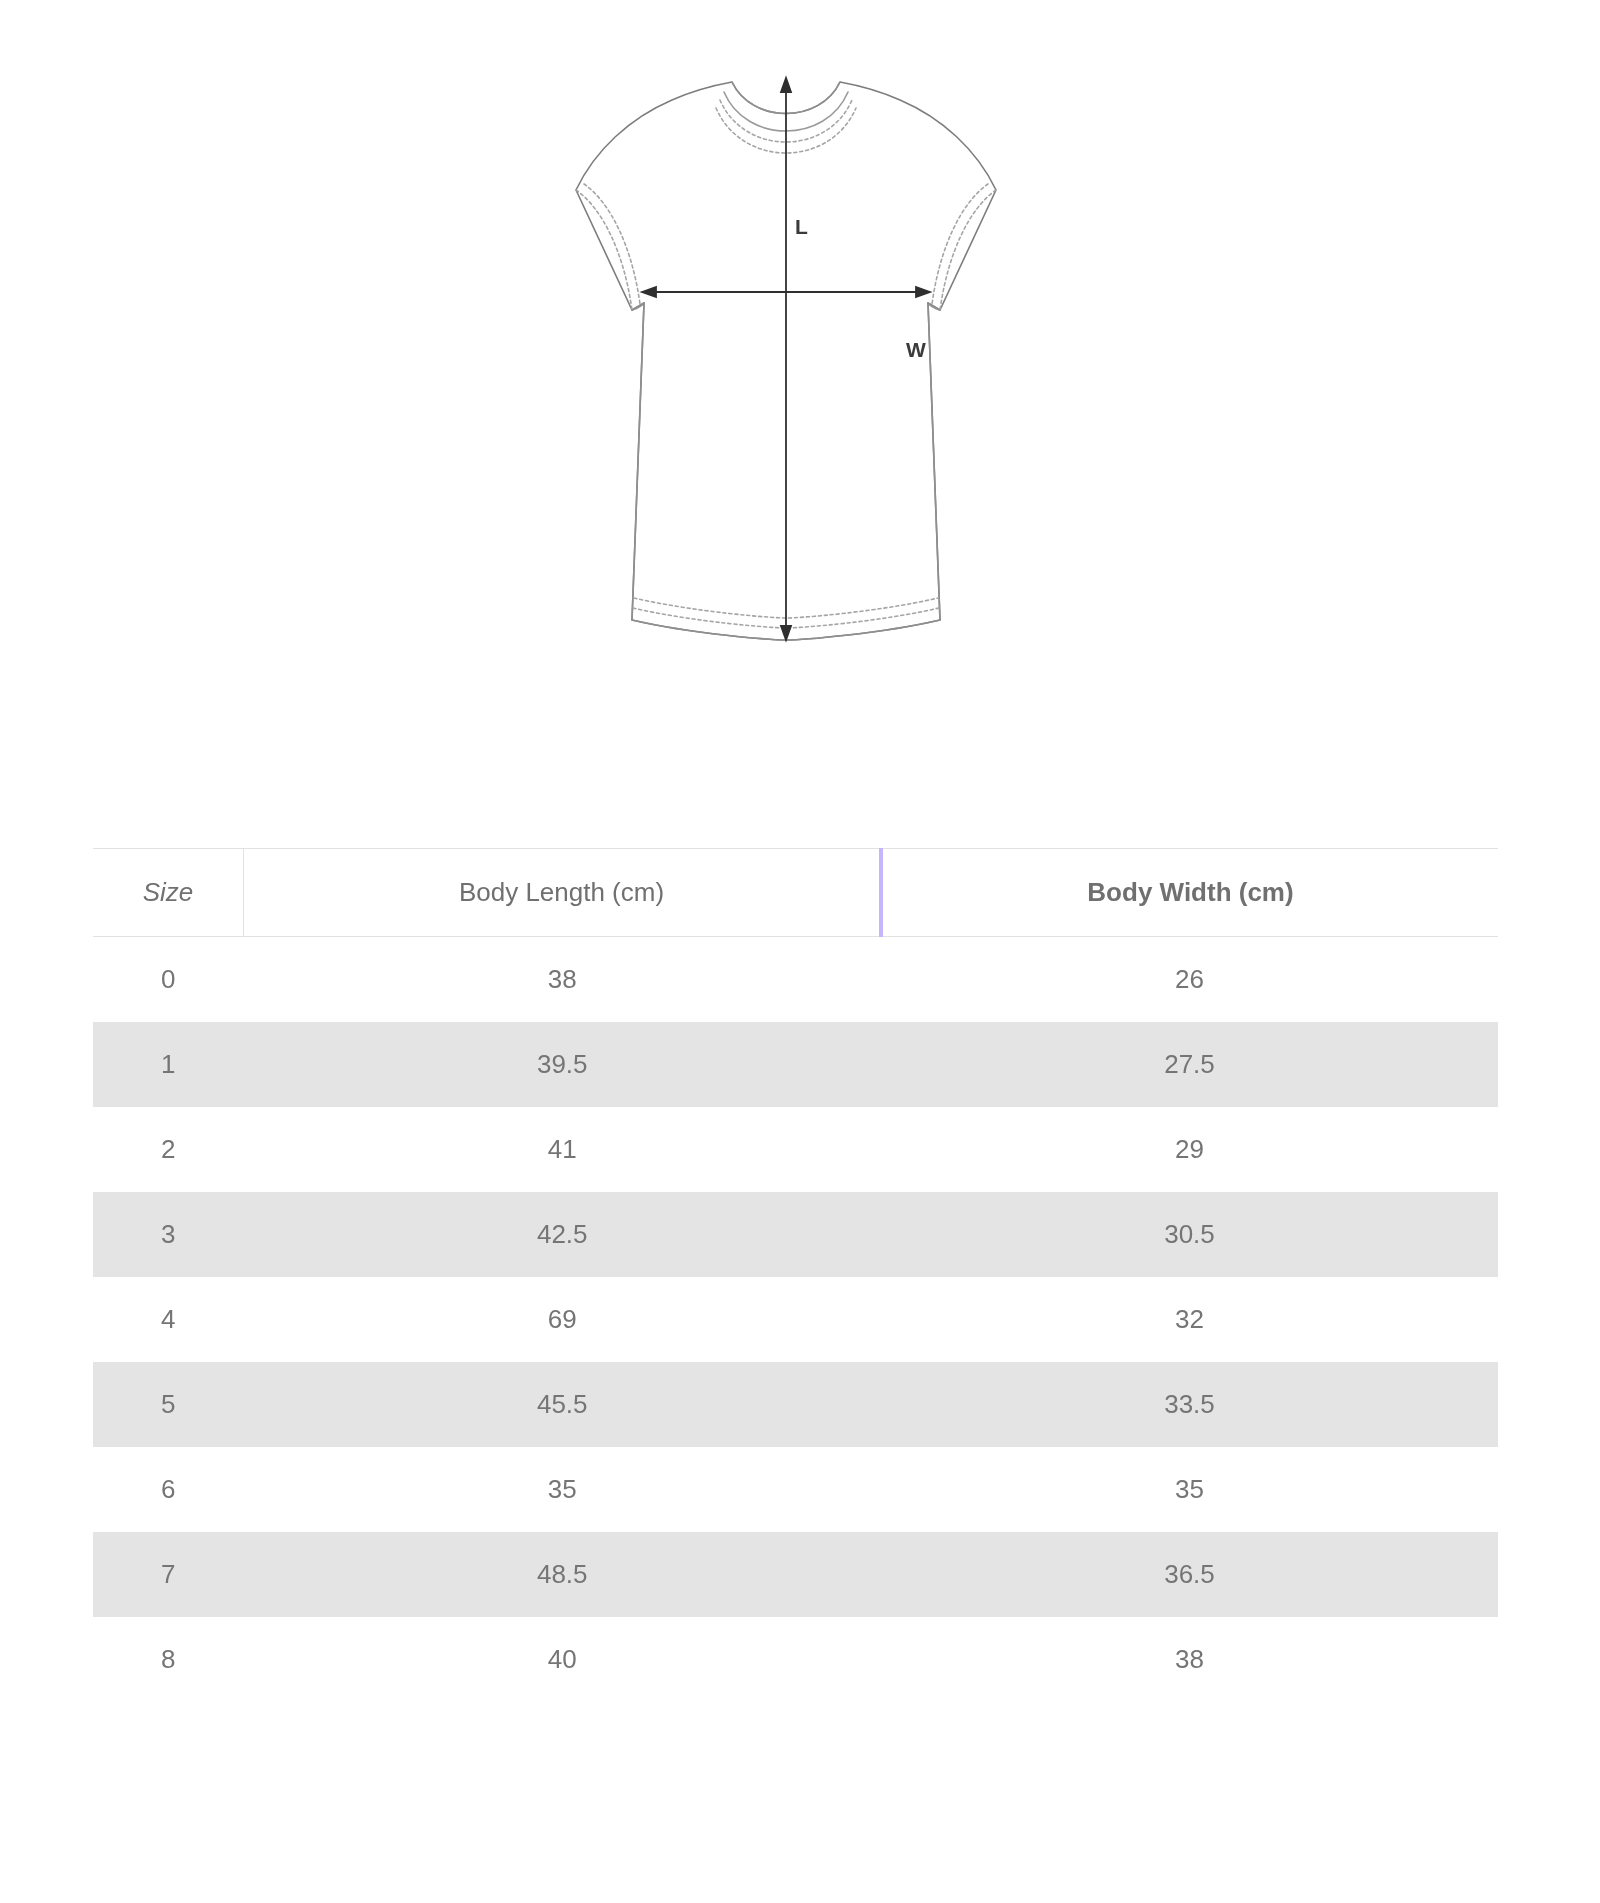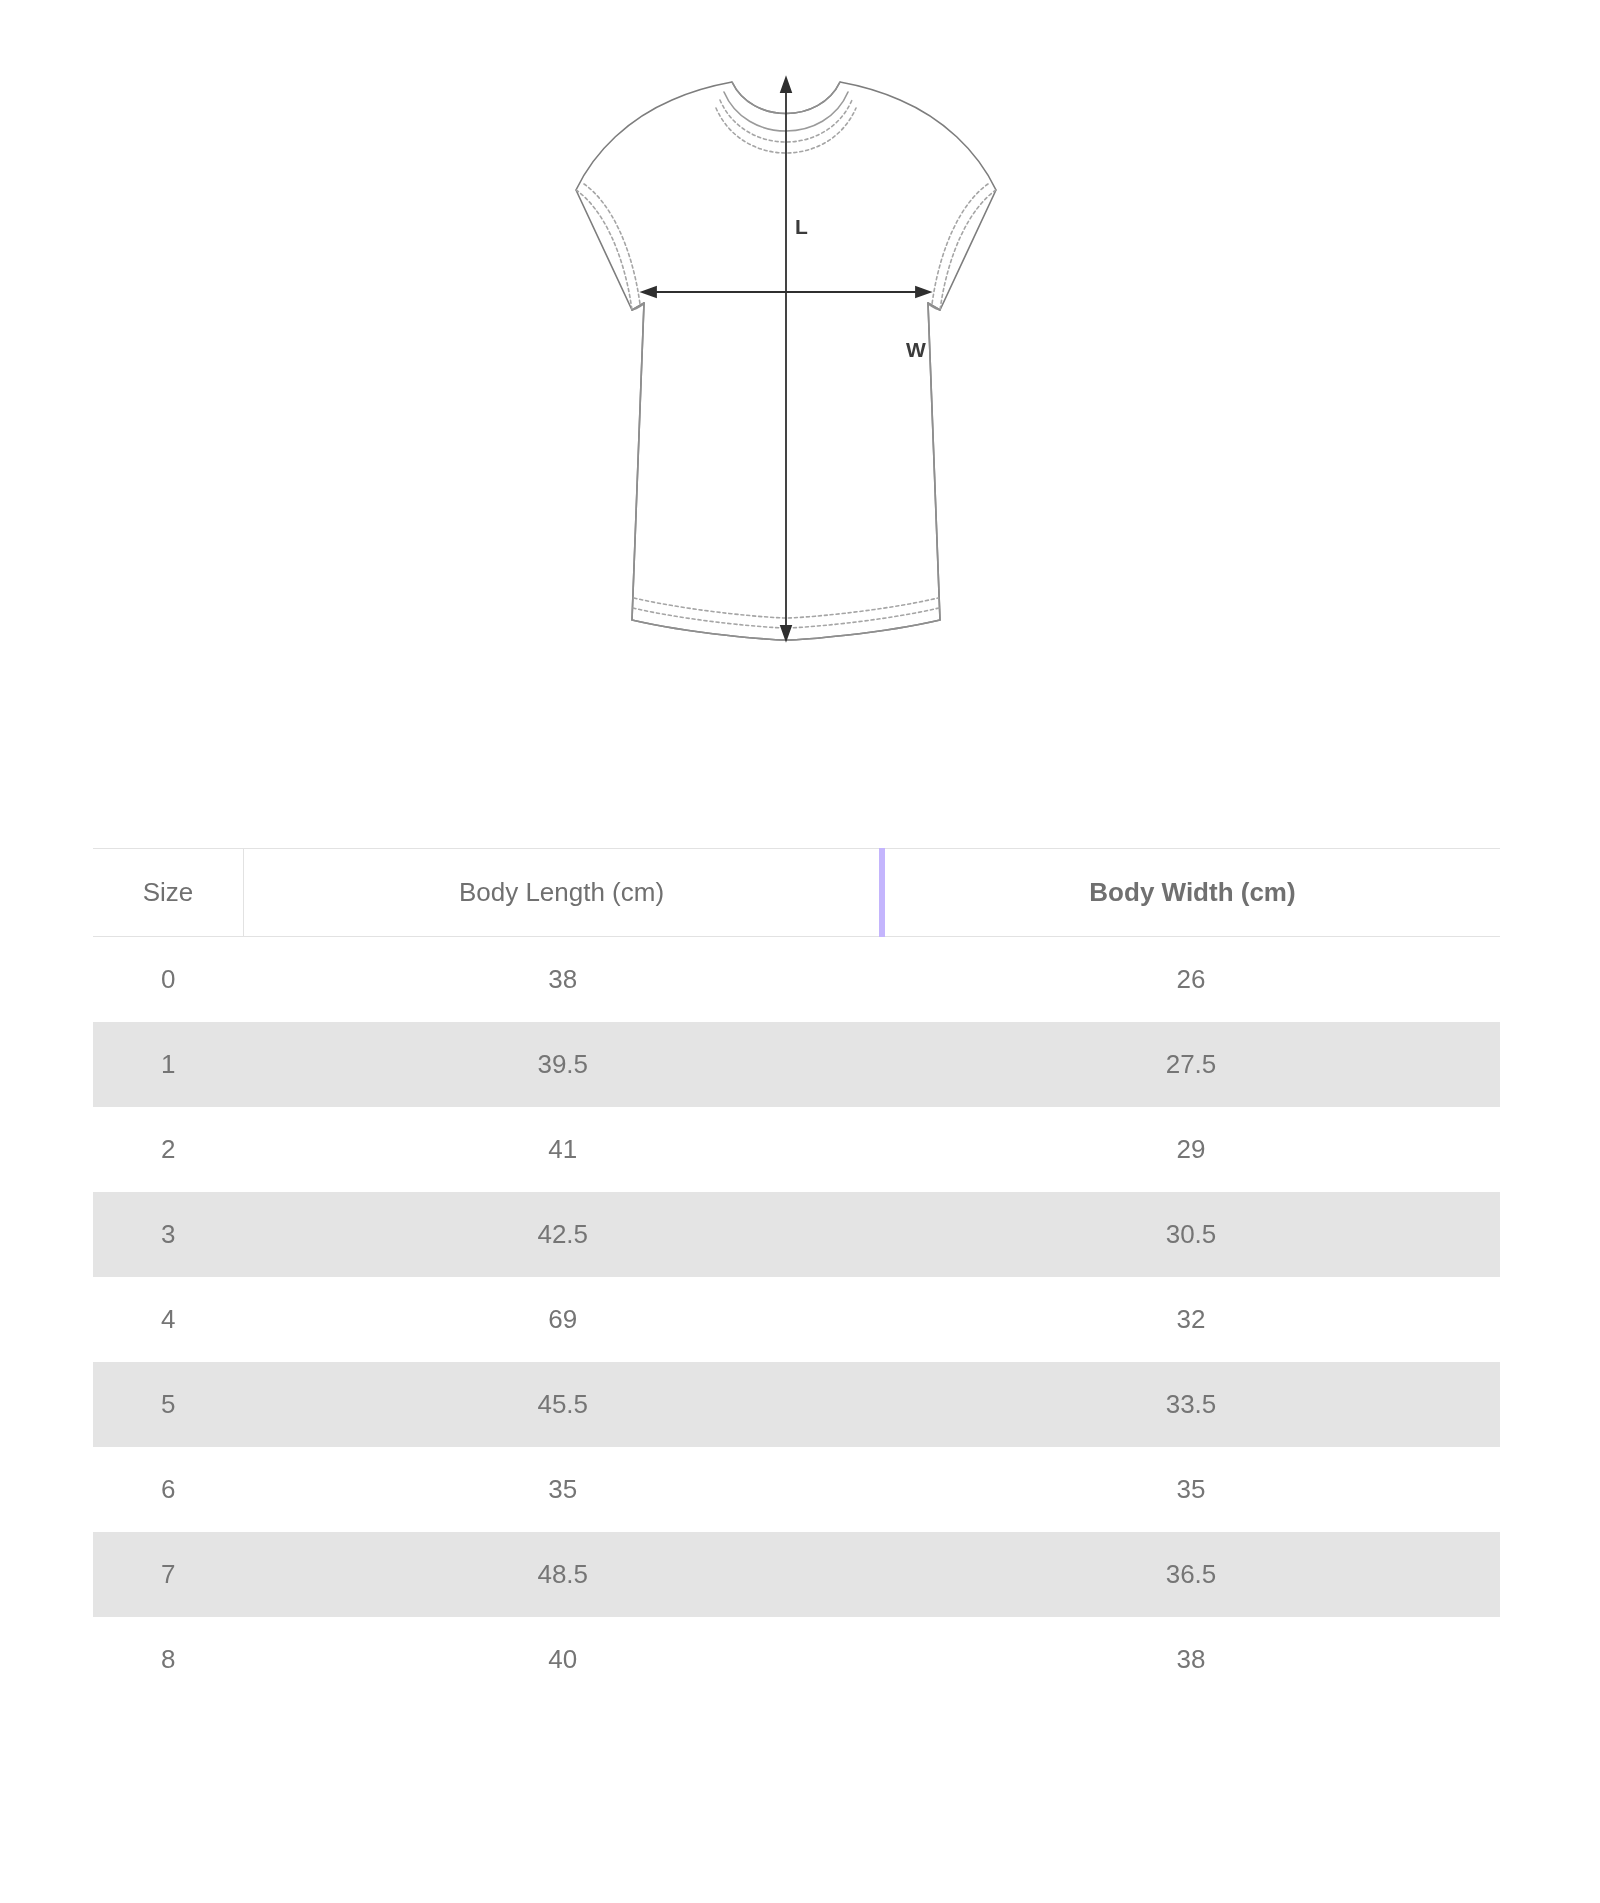--- a/index.html
+++ b/index.html
@@ -70,24 +70,25 @@
     color: #707070;
     padding: 28px 0 28px 0;
     text-align: center;
     border-top: 1px solid #e2e2e2;
     border-bottom: 1px solid #e2e2e2;
     background: #ffffff;
   }
   table.size-table thead th.col-size {
     width: 150px;
     border-right: 1px solid #e2e2e2;
+    font-style: italic;
   }
   table.size-table thead th.col-length {
     width: 635px;
-    border-right: 6px solid #c4b5fd;
+    border-right: 4px solid #c4b5fd;
   }
   table.size-table thead th.col-width {
     width: 615px;
     font-weight: bold;
   }
   table.size-table tbody td {
     font-size: 26px;
     color: #757575;
     text-align: center;
     padding: 27px 0 27px 0;

